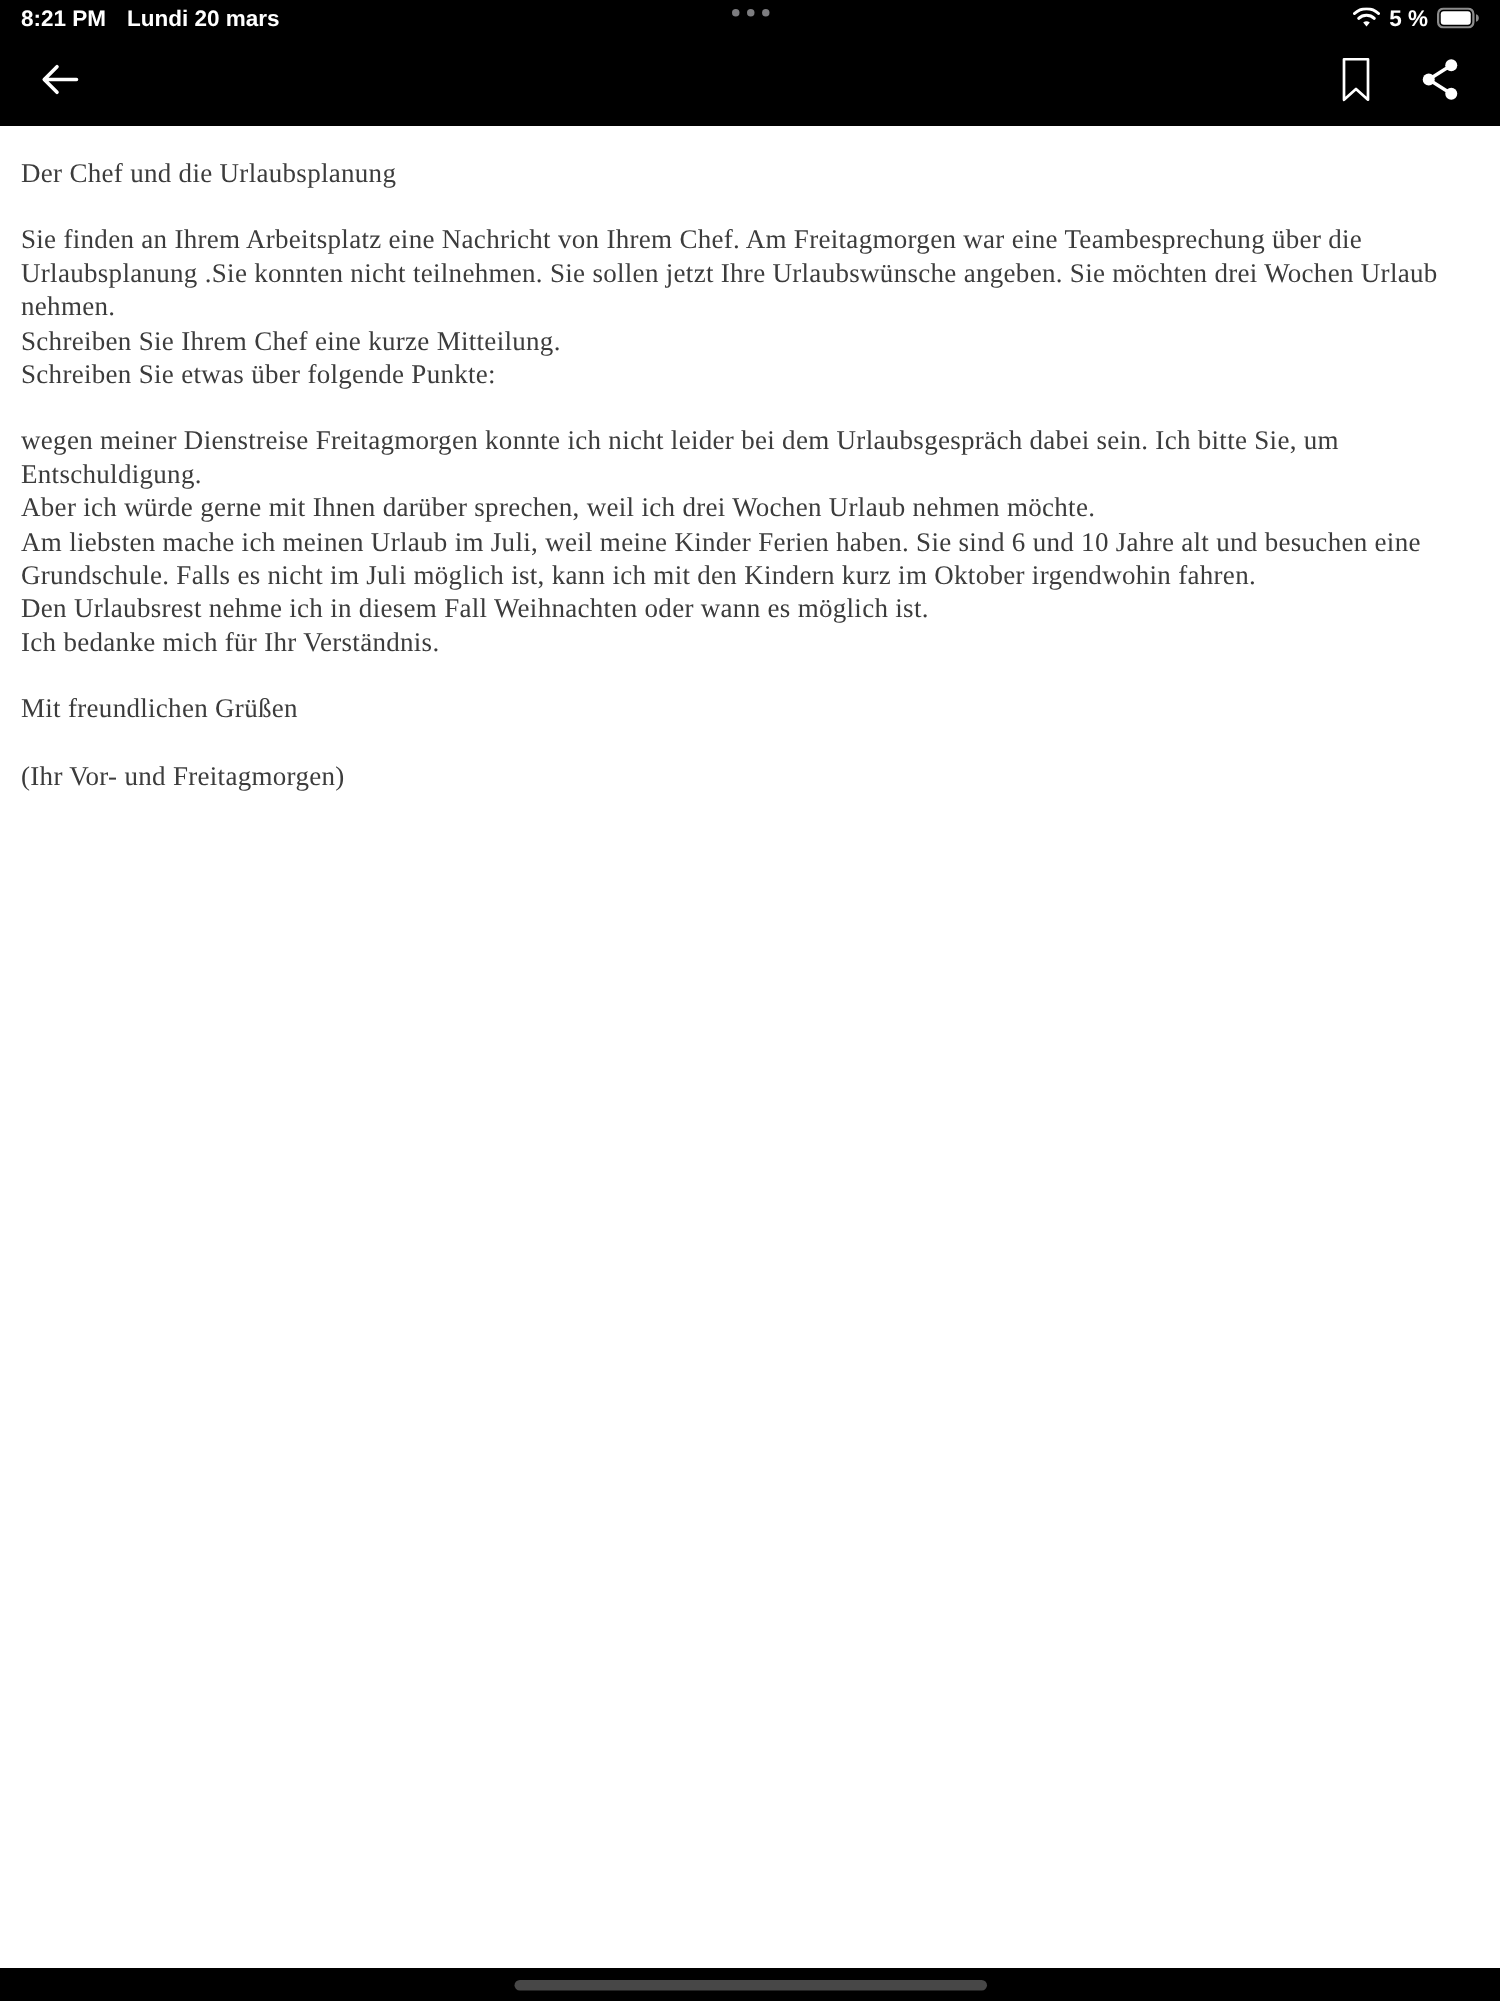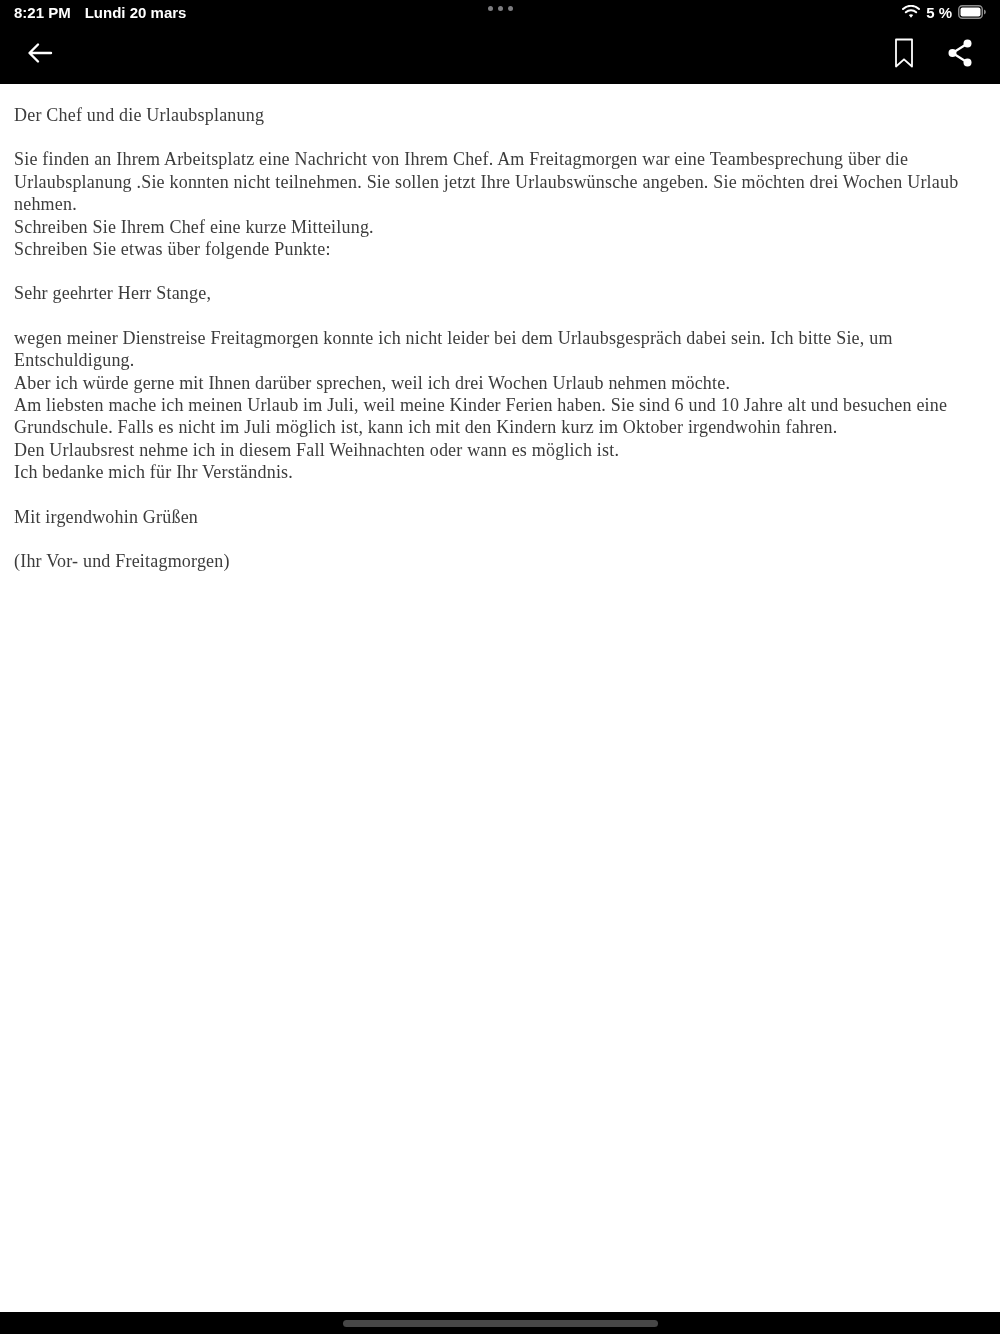--- a/index.html
+++ b/index.html
@@ -127,27 +127,26 @@
         </span>
       </button>
     </div>
   </div>
 
   <div class="content">
     <div class="doc-block">Der Chef und die Urlaubsplanung</div>
     <div class="doc-block">Sie finden an Ihrem Arbeitsplatz eine Nachricht von Ihrem Chef. Am Freitagmorgen war eine Teambesprechung über die Urlaubsplanung .Sie konnten nicht teilnehmen. Sie sollen jetzt Ihre Urlaubswünsche angeben. Sie möchten drei Wochen Urlaub nehmen.
 Schreiben Sie Ihrem Chef eine kurze Mitteilung.
 Schreiben Sie etwas über folgende Punkte:</div>
-    <div class="doc-block">Sehr geehrter Herr Stange,</div>
     <div class="doc-block">wegen meiner Dienstreise Freitagmorgen konnte ich nicht leider bei dem Urlaubsgespräch dabei sein. Ich bitte Sie, um Entschuldigung.
 Aber ich würde gerne mit Ihnen darüber sprechen, weil ich drei Wochen Urlaub nehmen möchte.
 Am liebsten mache ich meinen Urlaub im Juli, weil meine Kinder Ferien haben. Sie sind 6 und 10 Jahre alt und besuchen eine Grundschule. Falls es nicht im Juli möglich ist, kann ich mit den Kindern kurz im Oktober irgendwohin fahren.
 Den Urlaubsrest nehme ich in diesem Fall Weihnachten oder wann es möglich ist.
 Ich bedanke mich für Ihr Verständnis.</div>
-    <div class="doc-block">Mit irgendwohin Grüßen</div>
+    <div class="doc-block">Mit freundlichen Grüßen</div>
     <div class="doc-block">(Ihr Vor- und Freitagmorgen)</div>
   </div>
 
   <div class="bottom-bar">
     <div class="home-indicator"></div>
   </div>
 
 </div>
 
 </body></html>

